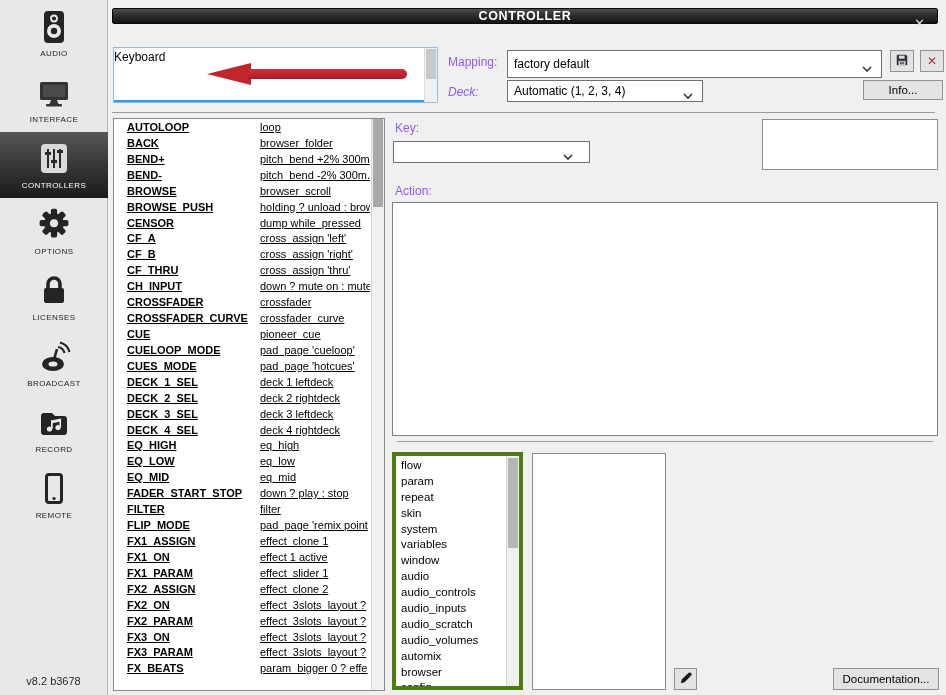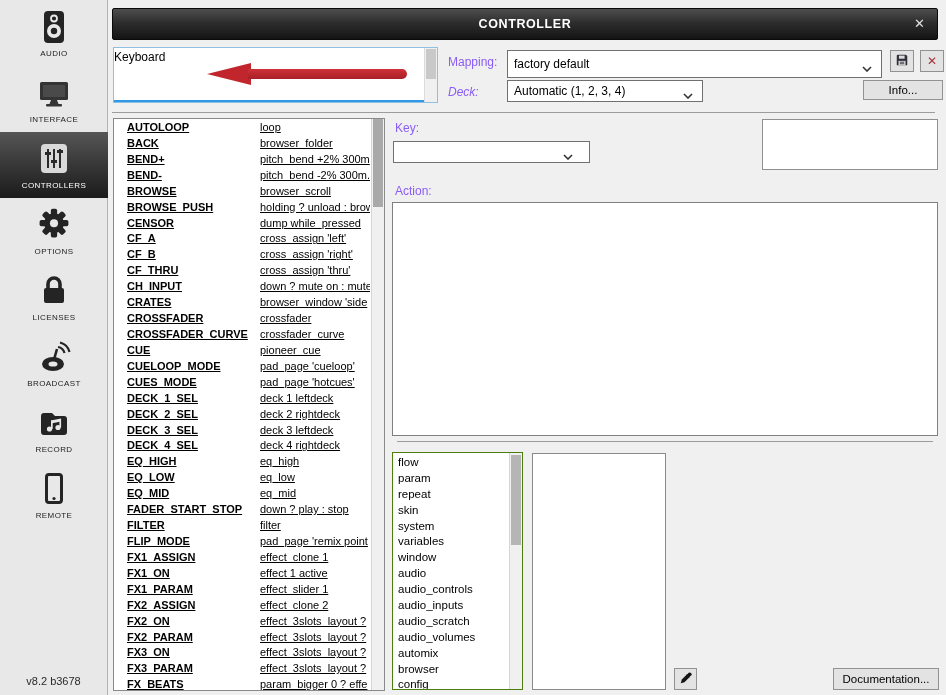--- a/index.html
+++ b/index.html
@@ -13,21 +13,21 @@
   .side-item { width:108px; height:66px; display:flex; flex-direction:column;
                align-items:center; justify-content:center; gap:3px; cursor:pointer; }
   .side-item .side-icon { width:38px; height:38px; display:flex; align-items:center; justify-content:center; }
   .side-item .side-label { font-size:8px; letter-spacing:.4px; color:#1c1c1c; }
   .side-item.selected { background:linear-gradient(#565656,#3a3a3a 45%,#1b1b1b); }
   .side-item.selected .side-label { color:#fff; }
   .side-version { position:absolute; bottom:8px; width:100%; text-align:center;
                   font-size:11px; color:#2a2a2a; }
 
   
-  .titlebar { position:absolute; left:112px; top:8px; width:826px; height:32px;
+  .titlebar { position:absolute; left:112px; top:8px; width:826px; height:16px;
               background:linear-gradient(#4e4e4e,#2e2e2e 45%,#141414);
               border:1px solid #0a0a0a; border-radius:2px;
               display:flex; align-items:center; justify-content:center; }
   .titlebar .title { color:#fff; font-size:12.5px; font-weight:bold; letter-spacing:.6px; }
   .titlebar .close { position:absolute; right:12px; top:7px; color:#e0e0e0;
                      font-size:13px; cursor:pointer; }
 
   
   .device-list { position:absolute; left:113px; top:47px; width:325px; height:56px;
                  background:#fff; border:1px solid #8fc0e0; overflow:hidden; }
@@ -71,21 +71,21 @@
   .bind-thumb { position:absolute; left:1px; right:1px; top:0; height:88px; background:#a9a9a9; }
 
   
   .key-combo { left:393px; top:141px; width:197px; height:22px; }
   .display-box { position:absolute; left:762px; top:119px; width:176px; height:51px;
                  background:#fff; border:1px solid #8f8f8f; }
   .action-box { position:absolute; left:392px; top:202px; width:546px; height:234px;
                 background:#fff; border:1px solid #7f7f7f; font-size:12px; padding:3px; }
 
   .cat-list { position:absolute; left:392px; top:452px; width:131px; height:238px;
-              background:#fff; border:1px solid #4d7c0f; overflow:hidden; }
+              background:#fff; border:4px solid #4d7c0f; overflow:hidden; }
   .cat-rows { position:absolute; left:0; top:2px; right:14px; bottom:0; overflow:hidden; }
   .cat-row { height:15.9px; line-height:15.9px; font-size:11.5px; padding-left:5px;
              white-space:nowrap; overflow:hidden; cursor:pointer; }
   .cat-scrollbar { position:absolute; right:0; top:0; bottom:0; width:13px;
                    background:#f0f0f0; border-left:1px solid #d5d5d5; }
   .cat-thumb { position:absolute; left:1px; right:1px; top:2px; height:90px; background:#b5b5b5; }
 
   .sub-box { position:absolute; left:532px; top:453px; width:134px; height:237px;
              background:#fff; border:1px solid #8a8a8a; }
 
@@ -313,24 +313,20 @@
         <div class="bind-row">
           <span class="bind-key">CF_THRU</span>
           <span class="bind-action">cross_assign 'thru'</span>
         </div>
 
         <div class="bind-row">
           <span class="bind-key">CH_INPUT</span>
           <span class="bind-action">down ? mute on : mute</span>
         </div>
 
-        <div class="bind-row">
-          <span class="bind-key">CRATES</span>
-          <span class="bind-action">browser_window 'side</span>
-        </div>
 
         <div class="bind-row">
           <span class="bind-key">CROSSFADER</span>
           <span class="bind-action">crossfader</span>
         </div>
 
         <div class="bind-row">
           <span class="bind-key">CROSSFADER_CURVE</span>
           <span class="bind-action">crossfader_curve</span>
         </div>

